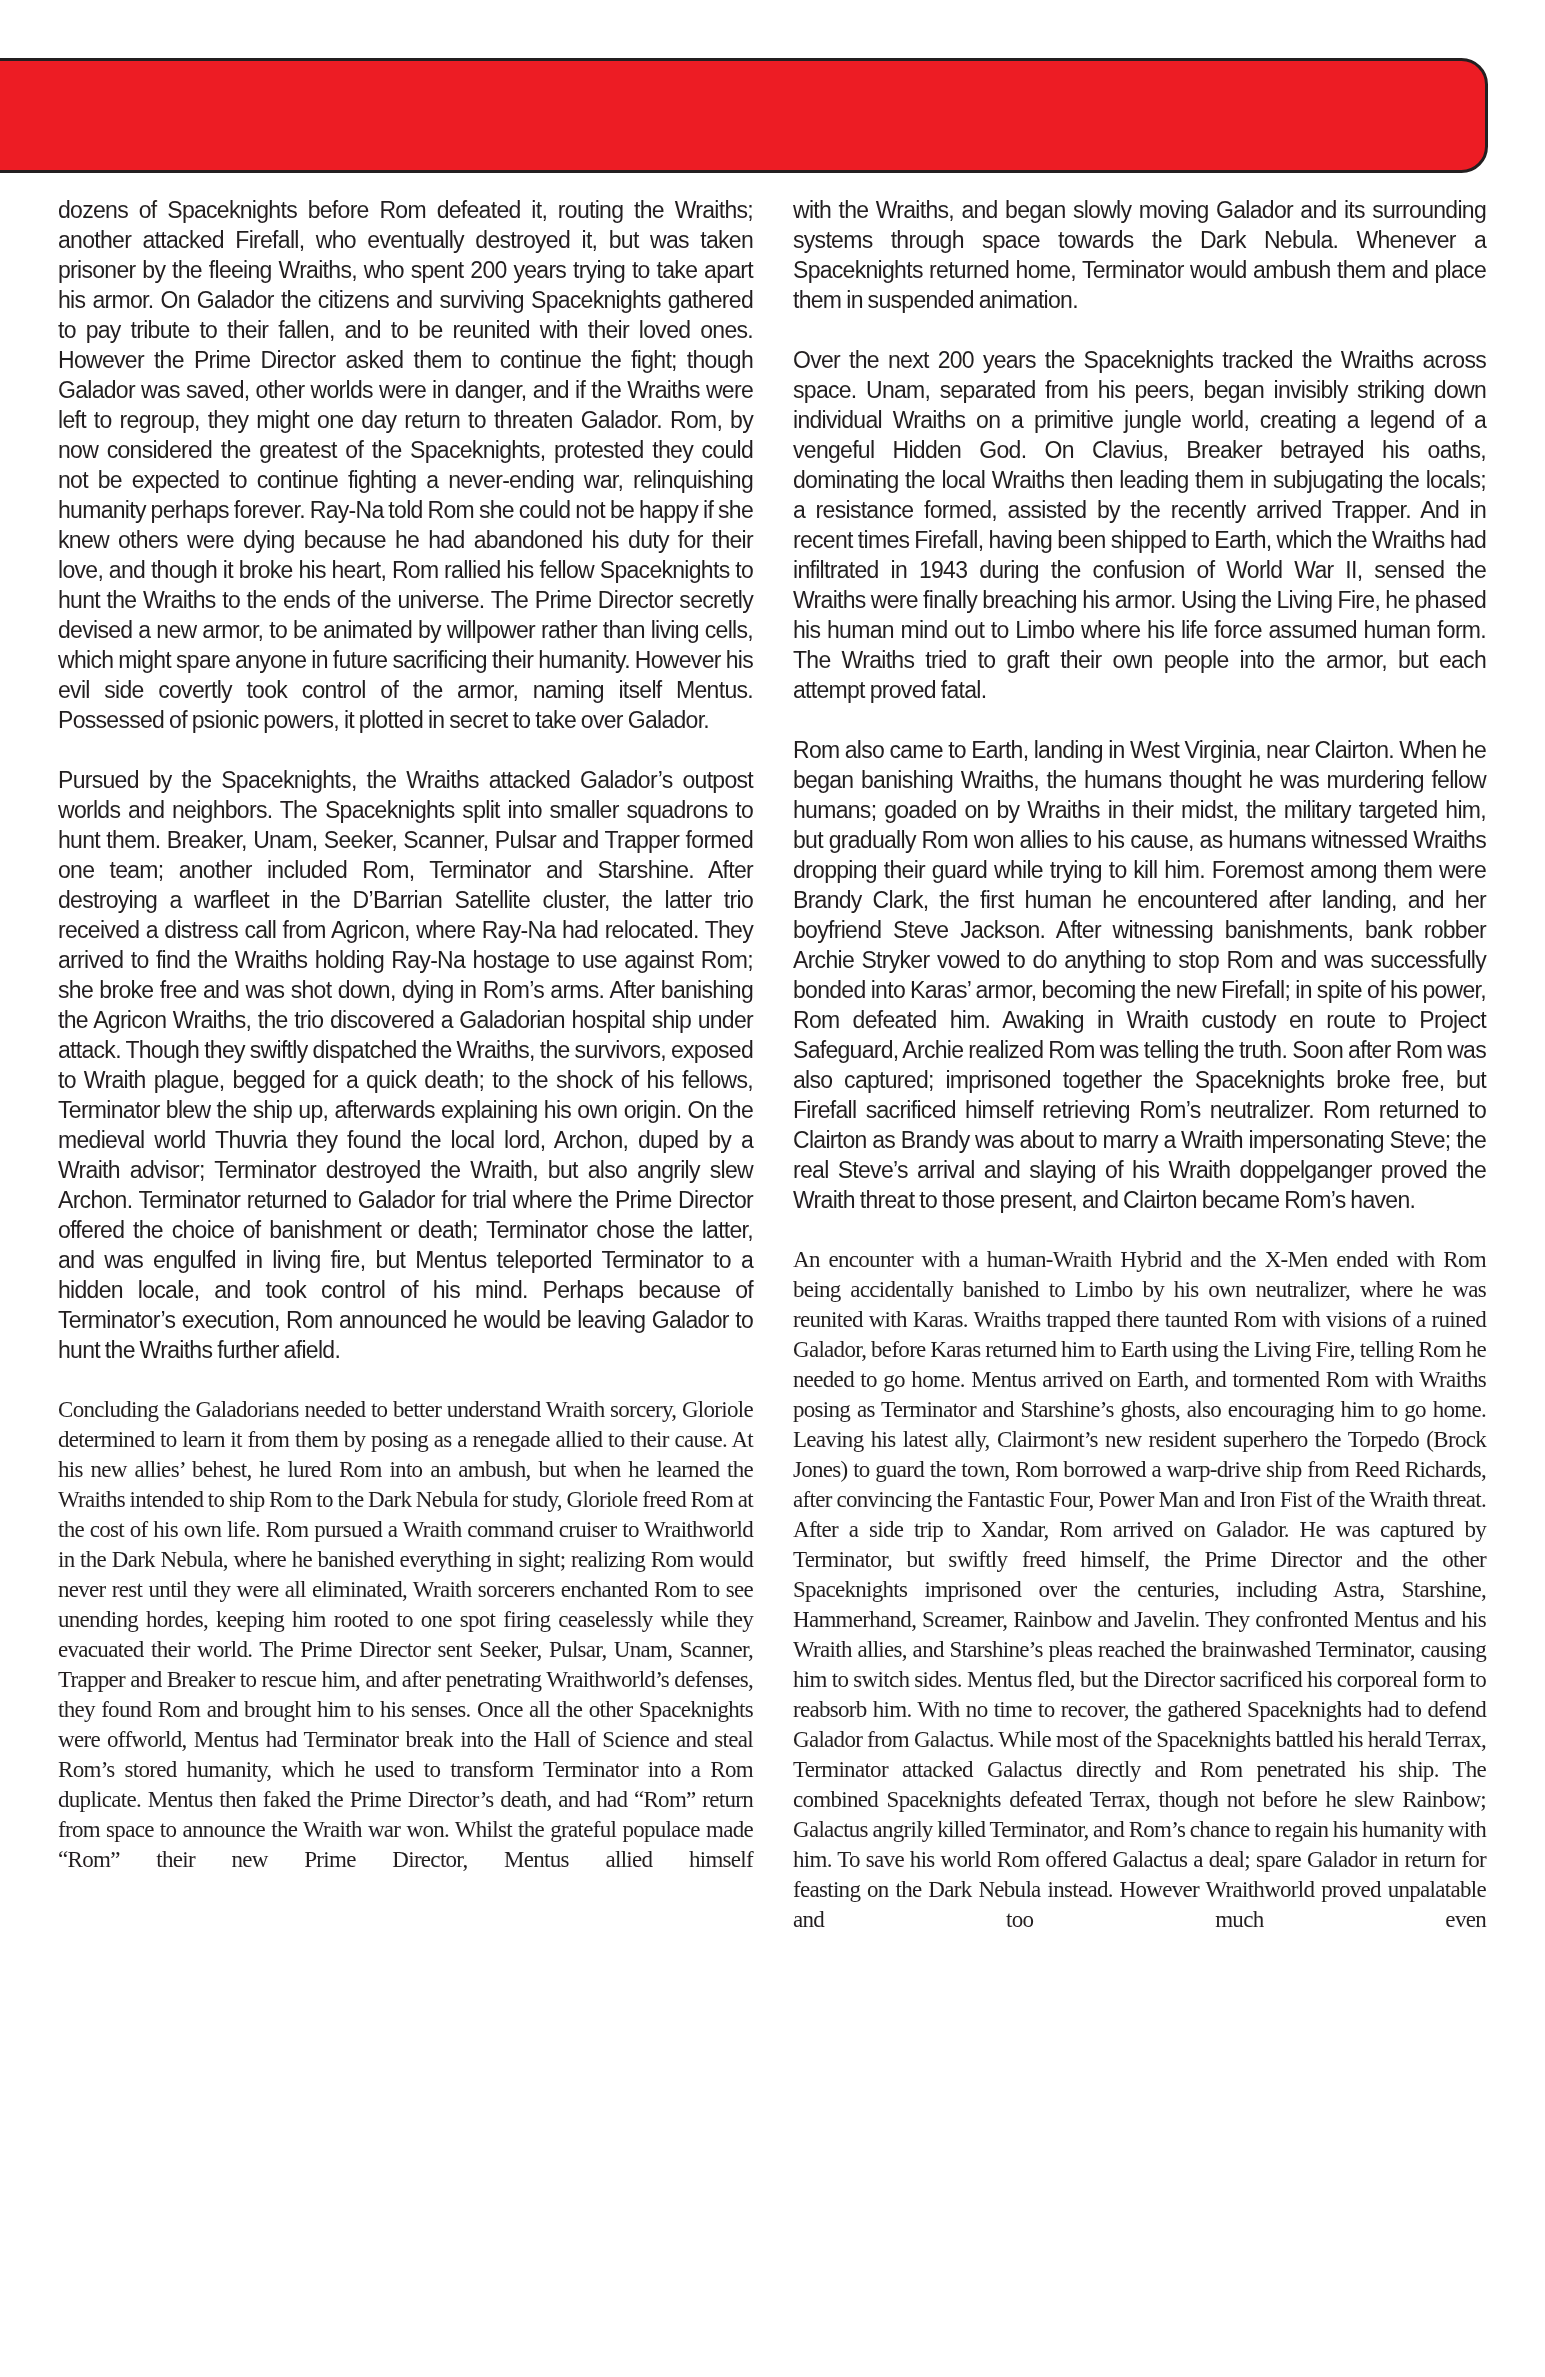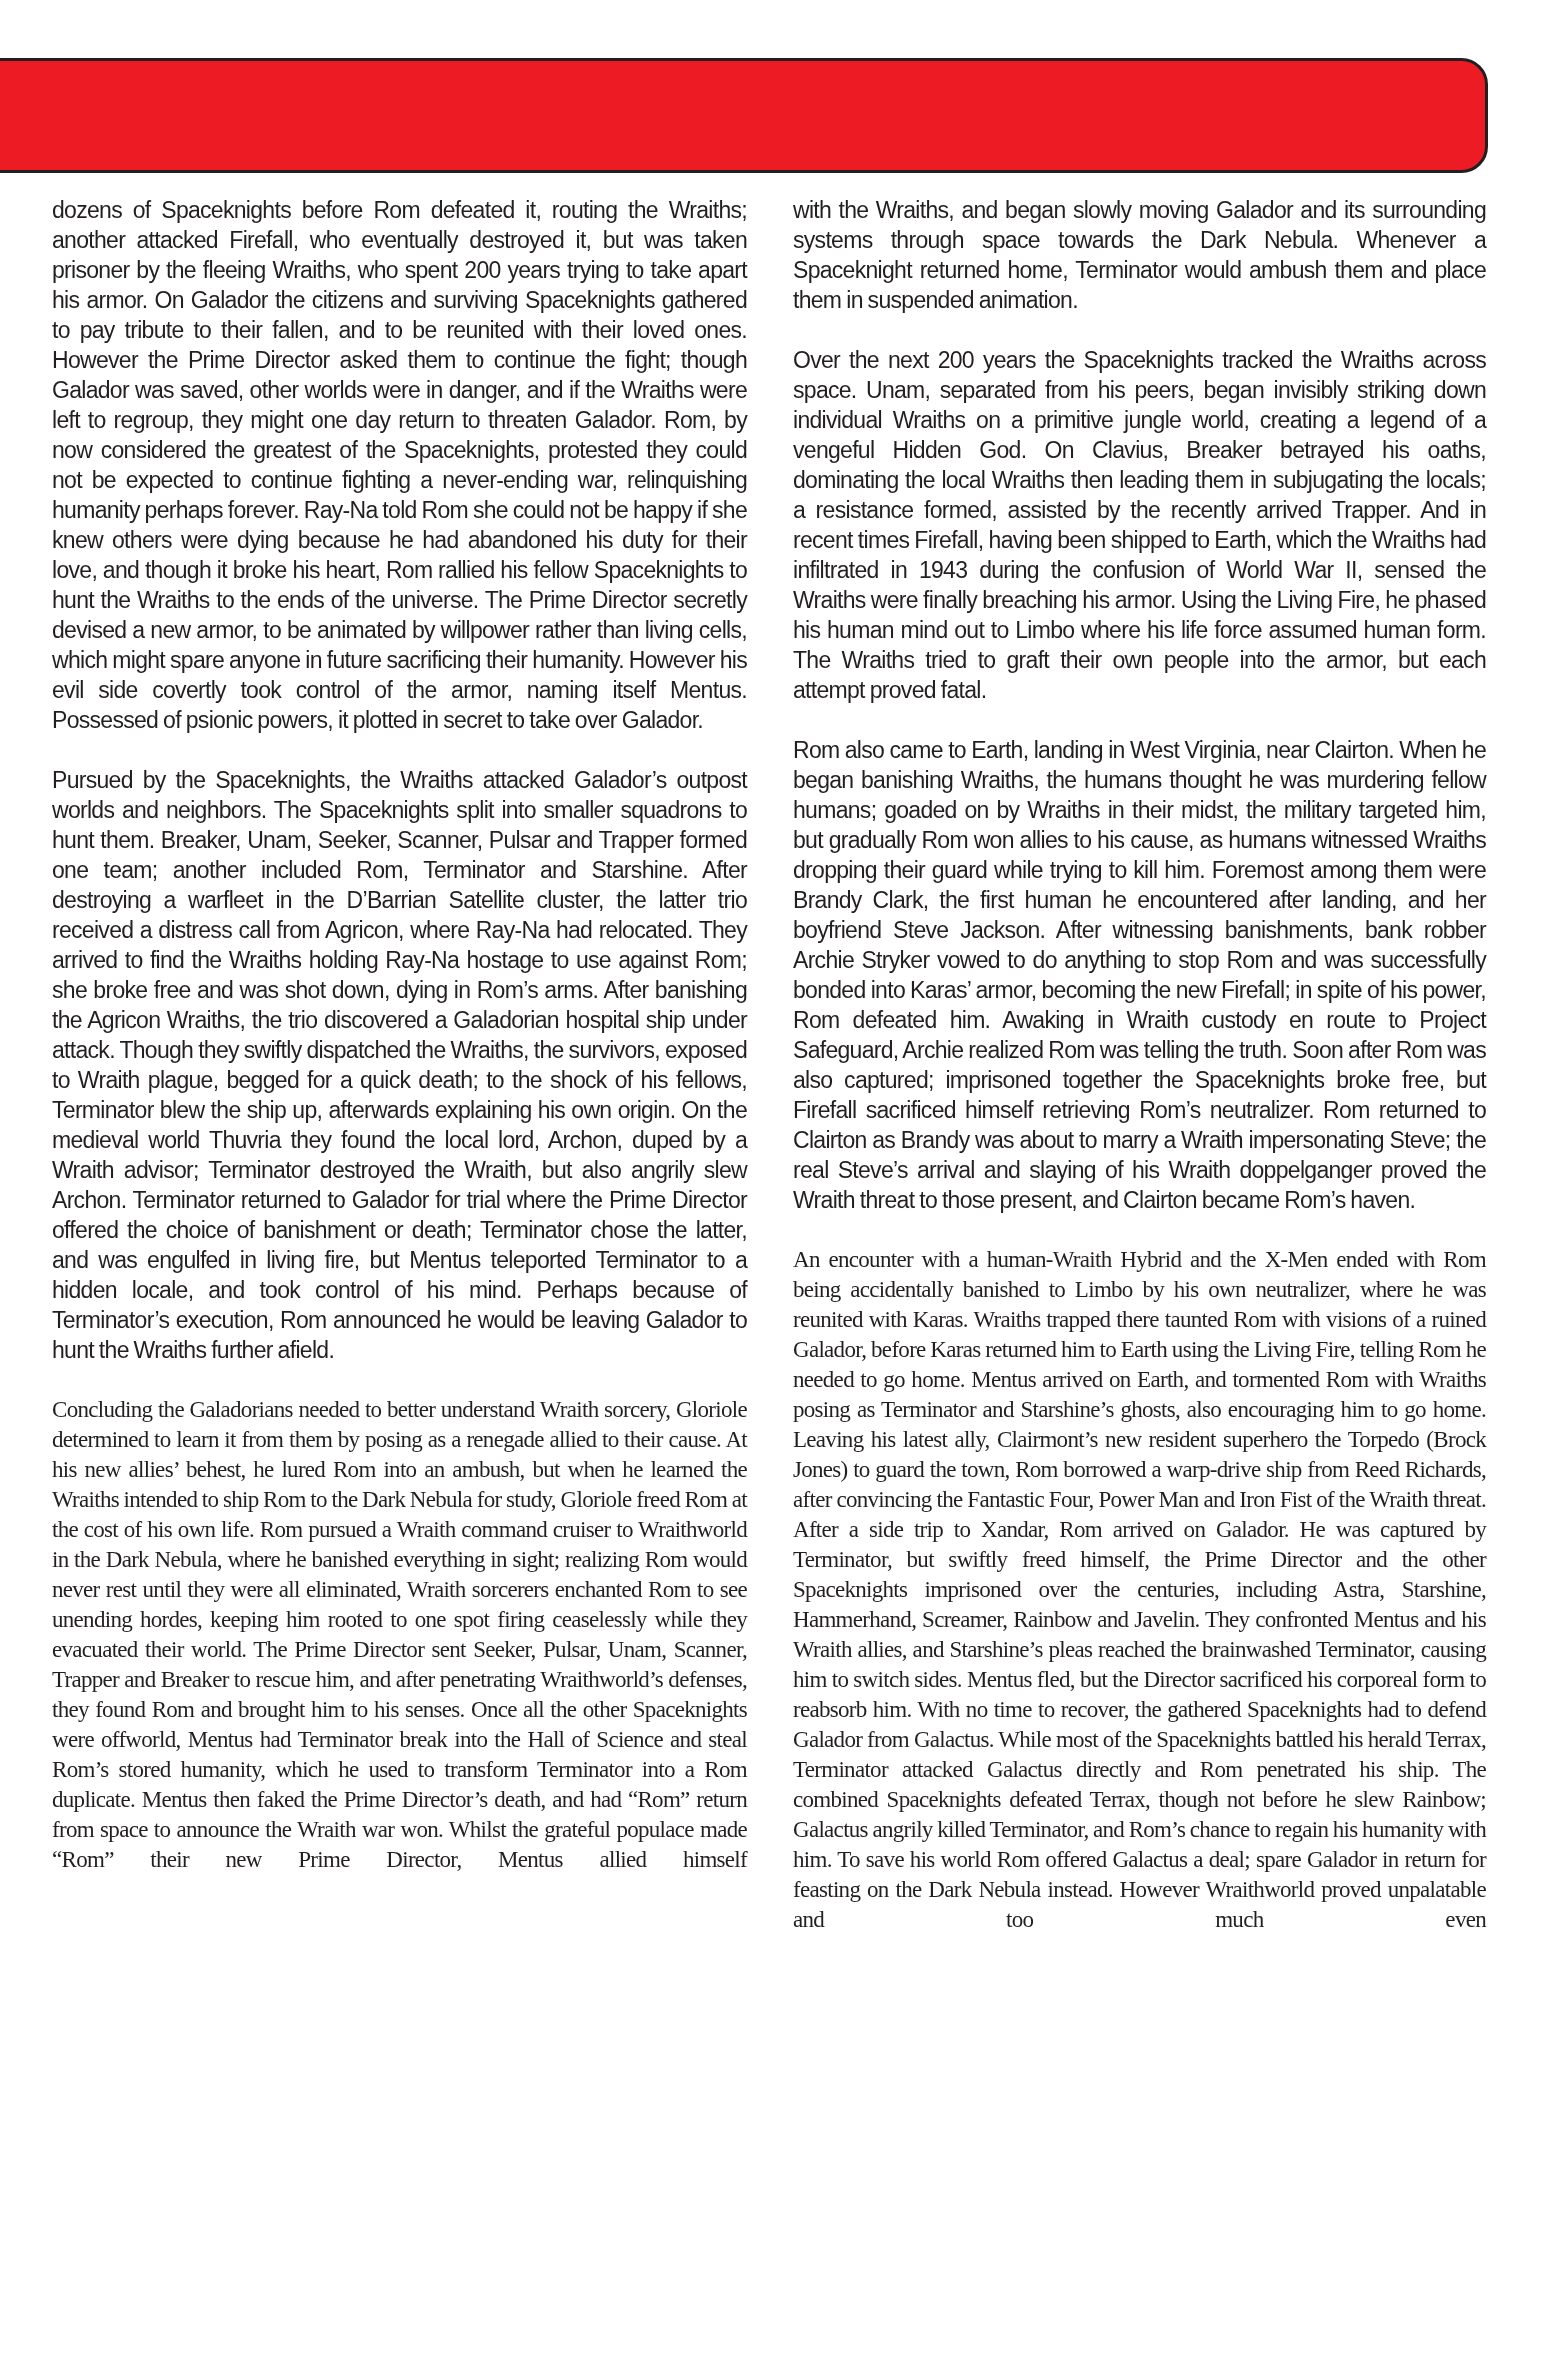--- a/index.html
+++ b/index.html
@@ -30,21 +30,21 @@
     position: absolute;
     top: 195px;
     width: 695px;
     font-size: 23px;
     line-height: 30px;
     text-align: justify;
     letter-spacing: -0.7px;
     word-spacing: -0.8px;
     transform-origin: left top;
   }
-  .column.left  { left: 52px; }
+  .column.left  { left: 58px; }
   .column.right { left: 793px; width: 693px; }
   .column p {
     margin: 0 0 30px 0;
     text-align: justify;
     hyphens: none;
   }
   .column p:last-child {
     margin-bottom: 0;
     text-align-last: justify;
     font-family: Liberation Serif, serif;
@@ -57,18 +57,18 @@
   <span></span>
 </div>
 
 <div class="column left">
   <p>dozens of Spaceknights before Rom defeated it, routing the Wraiths; another attacked Firefall, who eventually destroyed it, but was taken prisoner by the fleeing Wraiths, who spent 200 years trying to take apart his armor. On Galador the citizens and surviving Spaceknights gathered to pay tribute to their fallen, and to be reunited with their loved ones. However the Prime Director asked them to continue the fight; though Galador was saved, other worlds were in danger, and if the Wraiths were left to regroup, they might one day return to threaten Galador. Rom, by now considered the greatest of the Spaceknights, protested they could not be expected to continue fighting a never-ending war, relinquishing humanity perhaps forever. Ray-Na told Rom she could not be happy if she knew others were dying because he had abandoned his duty for their love, and though it broke his heart, Rom rallied his fellow Spaceknights to hunt the Wraiths to the ends of the universe. The Prime Director secretly devised a new armor, to be animated by willpower rather than living cells, which might spare anyone in future sacrificing their humanity. However his evil side covertly took control of the armor, naming itself Mentus. Possessed of psionic powers, it plotted in secret to take over Galador.</p>
   <p>Pursued by the Spaceknights, the Wraiths attacked Galador’s outpost worlds and neighbors. The Spaceknights split into smaller squadrons to hunt them. Breaker, Unam, Seeker, Scanner, Pulsar and Trapper formed one team; another included Rom, Terminator and Starshine. After destroying a warfleet in the D’Barrian Satellite cluster, the latter trio received a distress call from Agricon, where Ray-Na had relocated. They arrived to find the Wraiths holding Ray-Na hostage to use against Rom; she broke free and was shot down, dying in Rom’s arms. After banishing the Agricon Wraiths, the trio discovered a Galadorian hospital ship under attack. Though they swiftly dispatched the Wraiths, the survivors, exposed to Wraith plague, begged for a quick death; to the shock of his fellows, Terminator blew the ship up, afterwards explaining his own origin. On the medieval world Thuvria they found the local lord, Archon, duped by a Wraith advisor; Terminator destroyed the Wraith, but also angrily slew Archon. Terminator returned to Galador for trial where the Prime Director offered the choice of banishment or death; Terminator chose the latter, and was engulfed in living fire, but Mentus teleported Terminator to a hidden locale, and took control of his mind. Perhaps because of Terminator’s execution, Rom announced he would be leaving Galador to hunt the Wraiths further afield.</p>
   <p>Concluding the Galadorians needed to better understand Wraith sorcery, Gloriole determined to learn it from them by posing as a renegade allied to their cause. At his new allies’ behest, he lured Rom into an ambush, but when he learned the Wraiths intended to ship Rom to the Dark Nebula for study, Gloriole freed Rom at the cost of his own life. Rom pursued a Wraith command cruiser to Wraithworld in the Dark Nebula, where he banished everything in sight; realizing Rom would never rest until they were all eliminated, Wraith sorcerers enchanted Rom to see unending hordes, keeping him rooted to one spot firing ceaselessly while they evacuated their world. The Prime Director sent Seeker, Pulsar, Unam, Scanner, Trapper and Breaker to rescue him, and after penetrating Wraithworld’s defenses, they found Rom and brought him to his senses. Once all the other Spaceknights were offworld, Mentus had Terminator break into the Hall of Science and steal Rom’s stored humanity, which he used to transform Terminator into a Rom duplicate. Mentus then faked the Prime Director’s death, and had “Rom” return from space to announce the Wraith war won. Whilst the grateful populace made “Rom” their new Prime Director, Mentus allied himself</p>
 </div>
 
 <div class="column right">
-  <p>with the Wraiths, and began slowly moving Galador and its surrounding systems through space towards the Dark Nebula. Whenever a Spaceknight returned home, Terminator would ambush them and place them in suspended animation.</p>
+  <p>with the Wraiths, and began slowly moving Galador and its surrounding systems through space towards the Dark Nebula. Whenever a Spaceknights returned home, Terminator would ambush them and place them in suspended animation.</p>
   <p>Over the next 200 years the Spaceknights tracked the Wraiths across space. Unam, separated from his peers, began invisibly striking down individual Wraiths on a primitive jungle world, creating a legend of a vengeful Hidden God. On Clavius, Breaker betrayed his oaths, dominating the local Wraiths then leading them in subjugating the locals; a resistance formed, assisted by the recently arrived Trapper. And in recent times Firefall, having been shipped to Earth, which the Wraiths had infiltrated in 1943 during the confusion of World War II, sensed the Wraiths were finally breaching his armor. Using the Living Fire, he phased his human mind out to Limbo where his life force assumed human form. The Wraiths tried to graft their own people into the armor, but each attempt proved fatal.</p>
   <p>Rom also came to Earth, landing in West Virginia, near Clairton. When he began banishing Wraiths, the humans thought he was murdering fellow humans; goaded on by Wraiths in their midst, the military targeted him, but gradually Rom won allies to his cause, as humans witnessed Wraiths dropping their guard while trying to kill him. Foremost among them were Brandy Clark, the first human he encountered after landing, and her boyfriend Steve Jackson. After witnessing banishments, bank robber Archie Stryker vowed to do anything to stop Rom and was successfully bonded into Karas’ armor, becoming the new Firefall; in spite of his power, Rom defeated him. Awaking in Wraith custody en route to Project Safeguard, Archie realized Rom was telling the truth. Soon after Rom was also captured; imprisoned together the Spaceknights broke free, but Firefall sacrificed himself retrieving Rom’s neutralizer. Rom returned to Clairton as Brandy was about to marry a Wraith impersonating Steve; the real Steve’s arrival and slaying of his Wraith doppelganger proved the Wraith threat to those present, and Clairton became Rom’s haven.</p>
   <p>An encounter with a human-Wraith Hybrid and the X-Men ended with Rom being accidentally banished to Limbo by his own neutralizer, where he was reunited with Karas. Wraiths trapped there taunted Rom with visions of a ruined Galador, before Karas returned him to Earth using the Living Fire, telling Rom he needed to go home. Mentus arrived on Earth, and tormented Rom with Wraiths posing as Terminator and Starshine’s ghosts, also encouraging him to go home. Leaving his latest ally, Clairmont’s new resident superhero the Torpedo (Brock Jones) to guard the town, Rom borrowed a warp-drive ship from Reed Richards, after convincing the Fantastic Four, Power Man and Iron Fist of the Wraith threat. After a side trip to Xandar, Rom arrived on Galador. He was captured by Terminator, but swiftly freed himself, the Prime Director and the other Spaceknights imprisoned over the centuries, including Astra, Starshine, Hammerhand, Screamer, Rainbow and Javelin. They confronted Mentus and his Wraith allies, and Starshine’s pleas reached the brainwashed Terminator, causing him to switch sides. Mentus fled, but the Director sacrificed his corporeal form to reabsorb him. With no time to recover, the gathered Spaceknights had to defend Galador from Galactus. While most of the Spaceknights battled his herald Terrax, Terminator attacked Galactus directly and Rom penetrated his ship. The combined Spaceknights defeated Terrax, though not before he slew Rainbow; Galactus angrily killed Terminator, and Rom’s chance to regain his humanity with him. To save his world Rom offered Galactus a deal; spare Galador in return for feasting on the Dark Nebula instead. However Wraithworld proved unpalatable and too much even</p>
 </div>
 
 
 </body></html>

